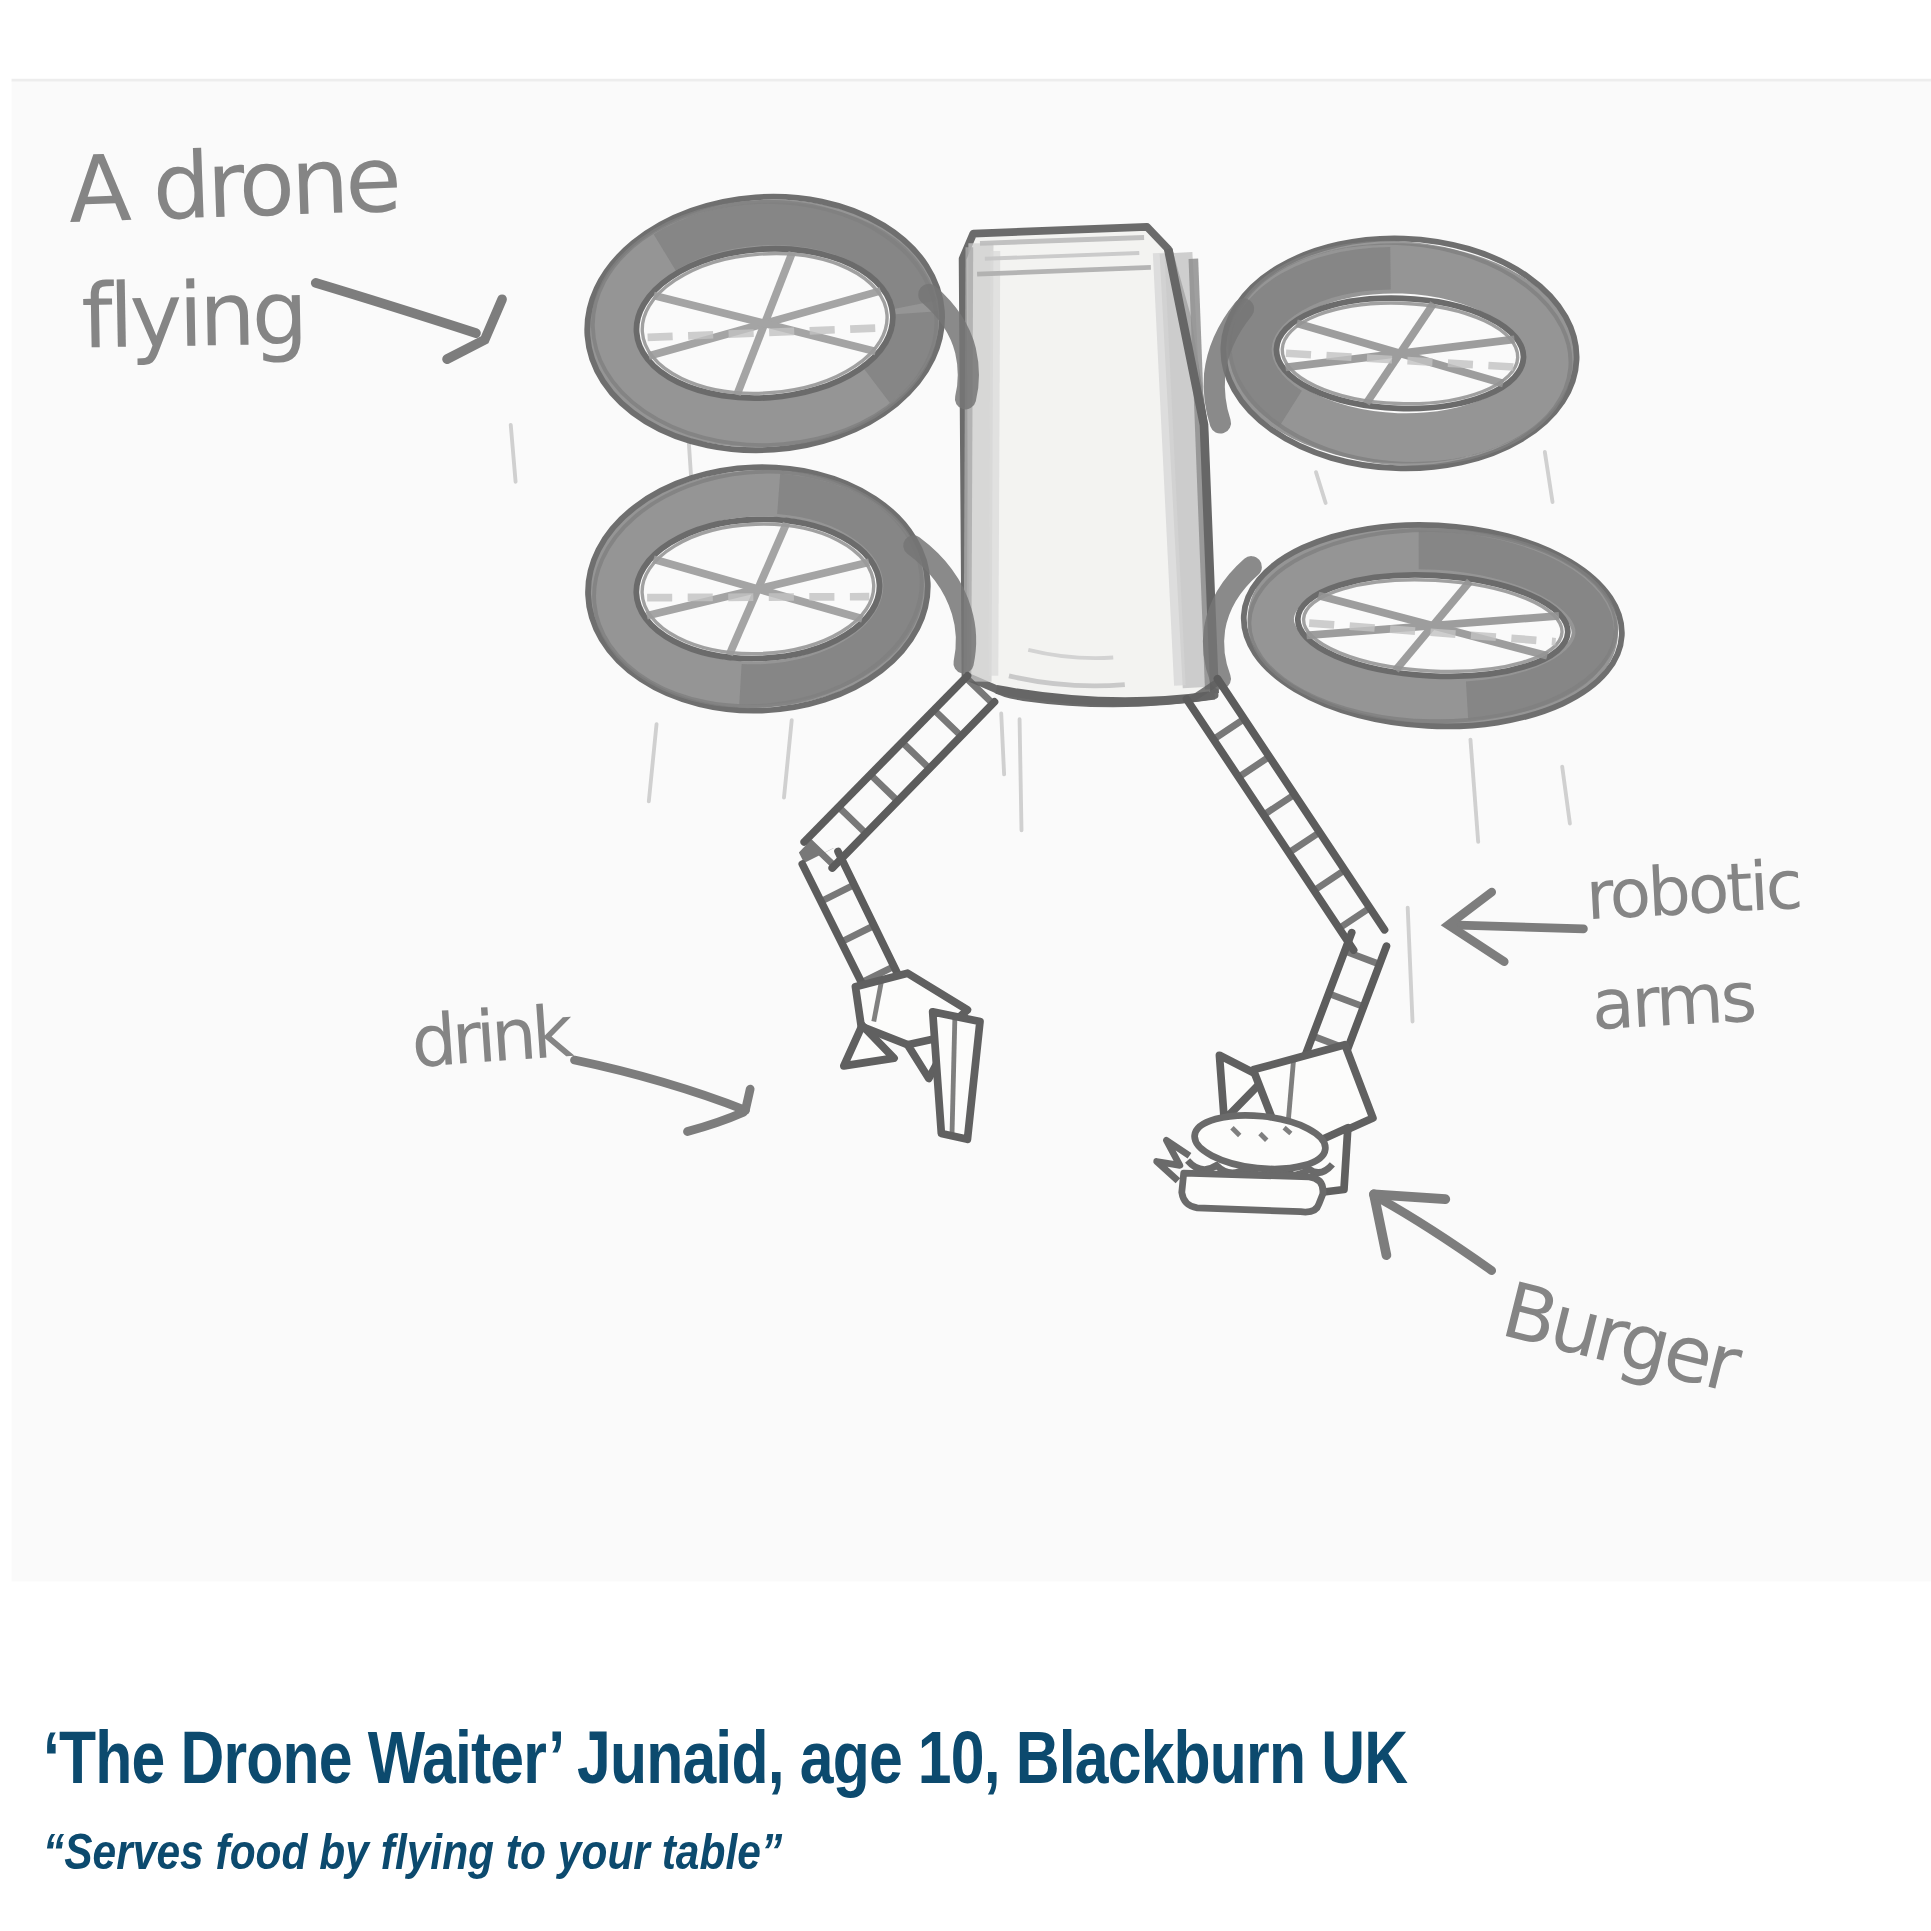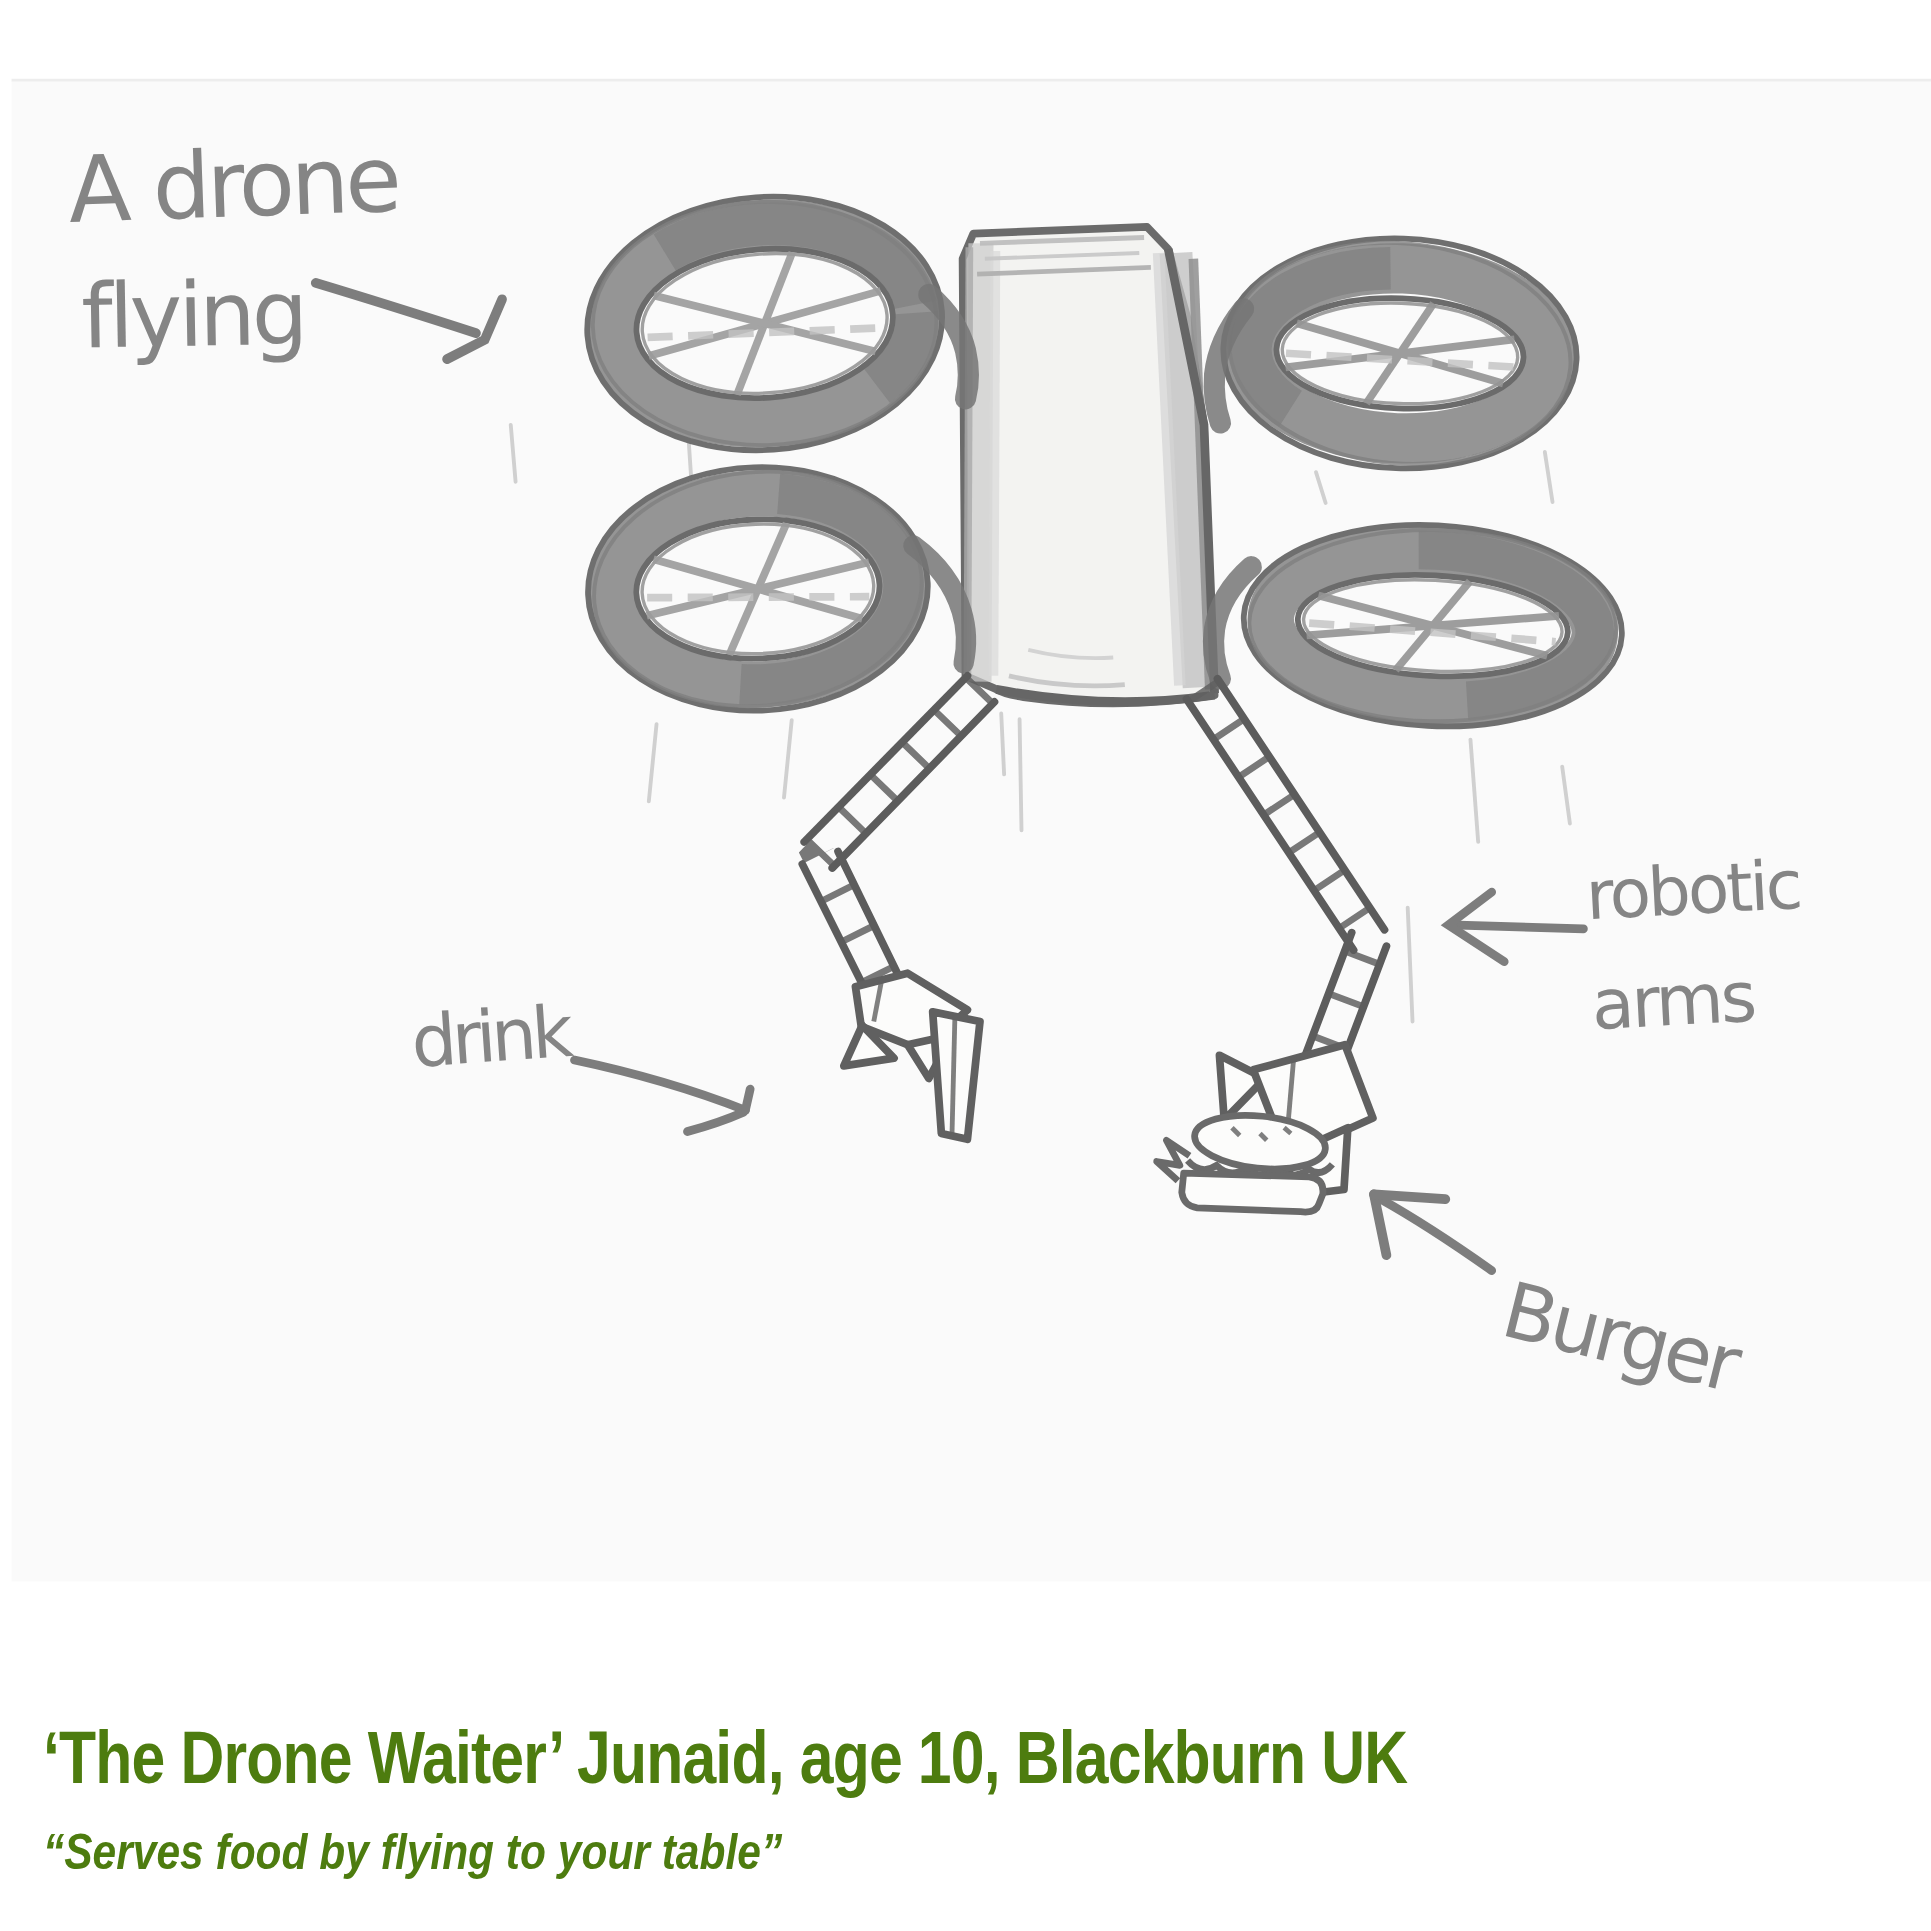--- a/index.html
+++ b/index.html
@@ -1,20 +1,20 @@
 <!DOCTYPE html>
 <html><head>
 <meta charset="utf-8">
 <style>
   html,body{margin:0;padding:0;background:#fff;}
   .page{position:relative;width:1931px;height:1931px;background:#ffffff;overflow:hidden;
         font-family:"Liberation Sans",sans-serif;}
   svg{position:absolute;left:0;top:0;}
   .hand{font-family:"DejaVu Sans",sans-serif;fill:#858585;}
-  .caption{position:absolute;left:43px;top:1715px;color:#4d7c0f;}
+  .caption{position:absolute;left:43px;top:1715px;color:#0c4a6e;}
   .caption .title{font-weight:bold;font-size:74px;letter-spacing:-1px;transform:scaleX(.82);transform-origin:left top;white-space:nowrap;}
   .caption .subtitle{margin-top:23px;font-weight:bold;font-style:italic;font-size:50px;transform:scaleX(.85);transform-origin:left top;white-space:nowrap;}
 </style>
 </head>
 <body>
 
 <div class="page">
 <svg width="1931" height="1931" viewBox="0 0 2000 2000">
 
   <rect x="12" y="82" width="1988" height="1556" fill="#fafafa"></rect>

